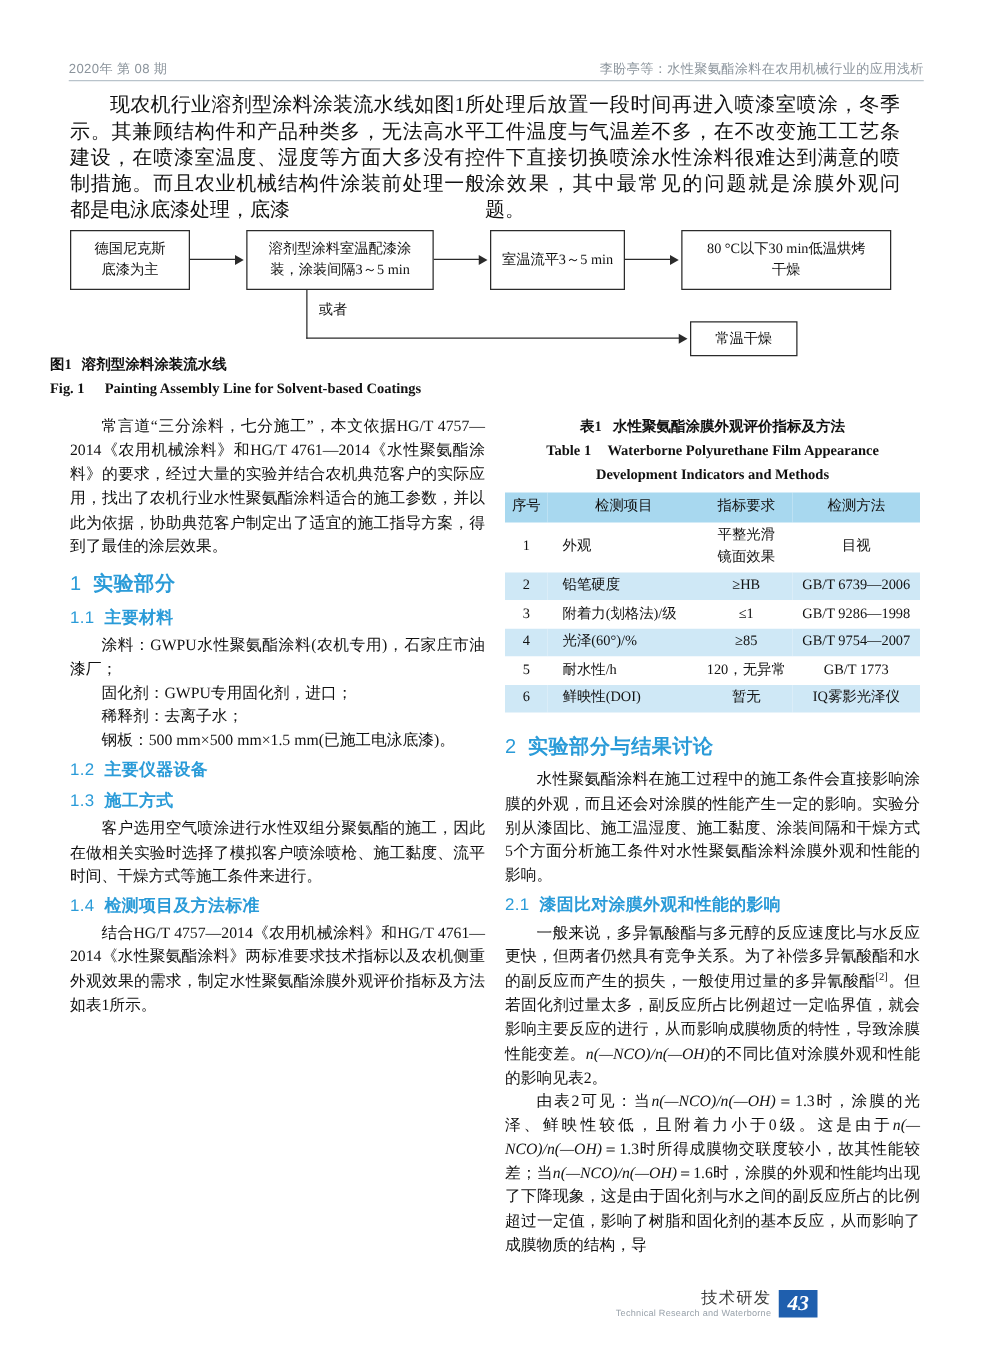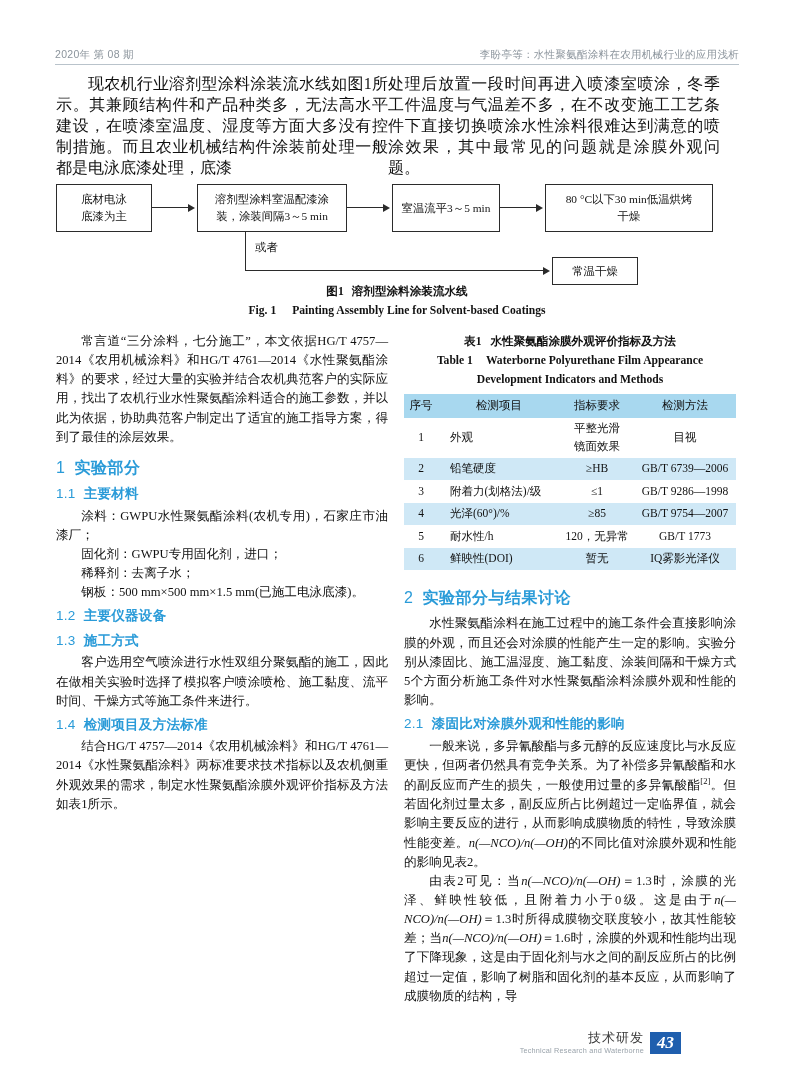--- a/index.html
+++ b/index.html
@@ -14,21 +14,20 @@
     font-family: "Liberation Serif", "DejaVu Serif", serif;
     color: #111;
     overflow: hidden;
   }
 
   .page {
     position: absolute;
     left: 0; top: 0;
     width: 710px;
     height: 1077px;
-    padding-left: 27px;
   }
 
   
   .runhead {
     position: absolute;
     left: 55px;
     top: 40px;
     width: 684px;
     height: 22px;
     display: flex;
@@ -116,24 +115,24 @@
     border-left: 7px solid #2b2b2b;
   }
   .flabel {
     position: absolute;
     font-size: 11.4px;
   }
 
   
   .figcap {
     position: absolute;
-    left: 56px;
+    left: 40px;
     top: 283px;
     width: 682px;
-    text-align: center;
+    text-align: left;
     font-weight: bold;
     font-size: 11.6px;
     line-height: 1.6;
   }
   .figcap .cn .lbl { margin-right: 8px; }
   .figcap .en .lbl { margin-right: 16px; }
 
   
   .tabcap {
     text-align: center;
@@ -226,21 +225,21 @@
   <div style="position:absolute; left:56px; top:74px; width:332px;">
     <p class="body">现农机行业溶剂型涂料涂装流水线如图1所示。其兼顾结构件和产品种类多，无法高水平建设，在喷漆室温度、湿度等方面大多没有控制措施。而且农业机械结构件涂装前处理一般都是电泳底漆处理，底漆</p>
   </div>
   <div style="position:absolute; left:388px; top:74px; width:332px;">
     <p class="body noindent">处理后放置一段时间再进入喷漆室喷涂，冬季工件温度与气温差不多，在不改变施工工艺条件下直接切换喷涂水性涂料很难达到满意的喷涂效果，其中最常见的问题就是涂膜外观问题。</p>
   </div>
 
   <div class="flow">
 
     <div class="fbox" style="left:0px; top:6px; width:96px; height:48px; flex-direction:column;">
-      <span>底材电泳</span>
+      <span>德国尼克斯</span>
       <span>底漆为主</span>
     </div>
 
     <div class="fline" style="left:96px; top:29px; width:38px; height:1px;"></div>
     <div class="farrow" style="left:132px; top:25.5px;"></div>
 
     <div class="fbox" style="left:141px; top:6px; width:150px; height:48px; flex-direction:column;">
       <span>溶剂型涂料室温配漆涂</span>
       <span>装，涂装间隔3～5 min</span>
     </div>

